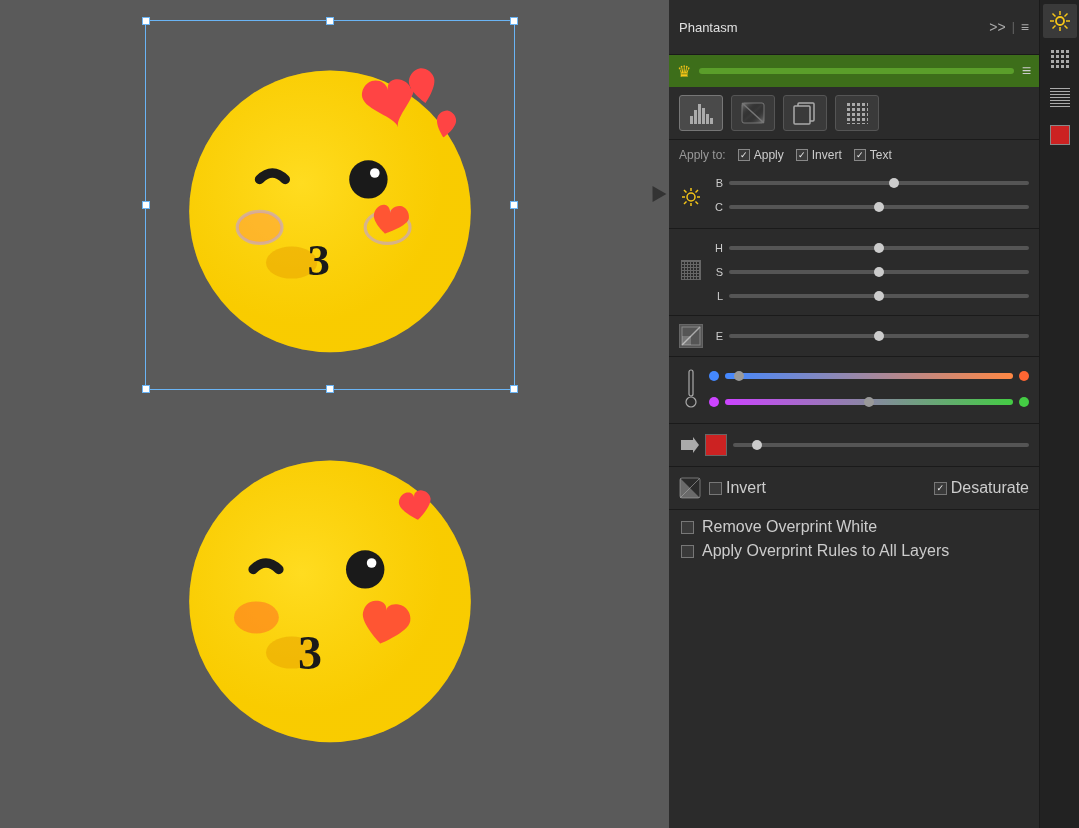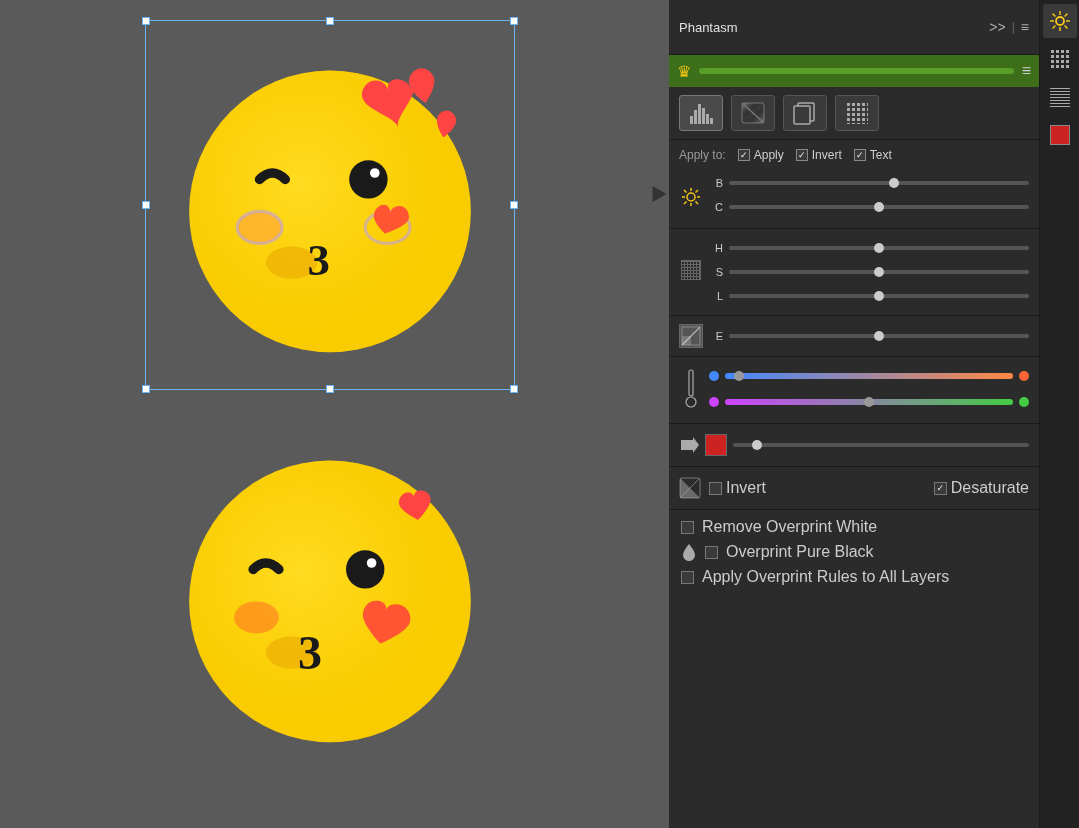--- a/index.html
+++ b/index.html
@@ -829,29 +829,20 @@
 
 
       <div class="divider"></div>
 
       <div class="overprint-section">
         <div class="overprint-row">
           <div class="cb-box"></div>
           <span class="cb-label">Remove Overprint White</span>
         </div>
         <div class="overprint-row">
-          <div style="display:flex;align-items:center;gap:6px;">
-            <svg width="16" height="20">
-              <path d="M8,2 C8,2 2,9 2,13 C2,16.3 4.7,19 8,19 C11.3,19 14,16.3 14,13 C14,9 8,2 8,2 Z" fill="#aaa"></path>
-            </svg>
-          </div>
-          <div class="cb-box"></div>
-          <span class="cb-label">Overprint Pure Black</span>
-        </div>
-        <div class="overprint-row">
           <div class="cb-box"></div>
           <span class="cb-label">Apply Overprint Rules to All Layers</span>
         </div>
       </div>
 
     </div>
   </div>
 
   <div class="right-sidebar">
     <div class="rs-btn active">

